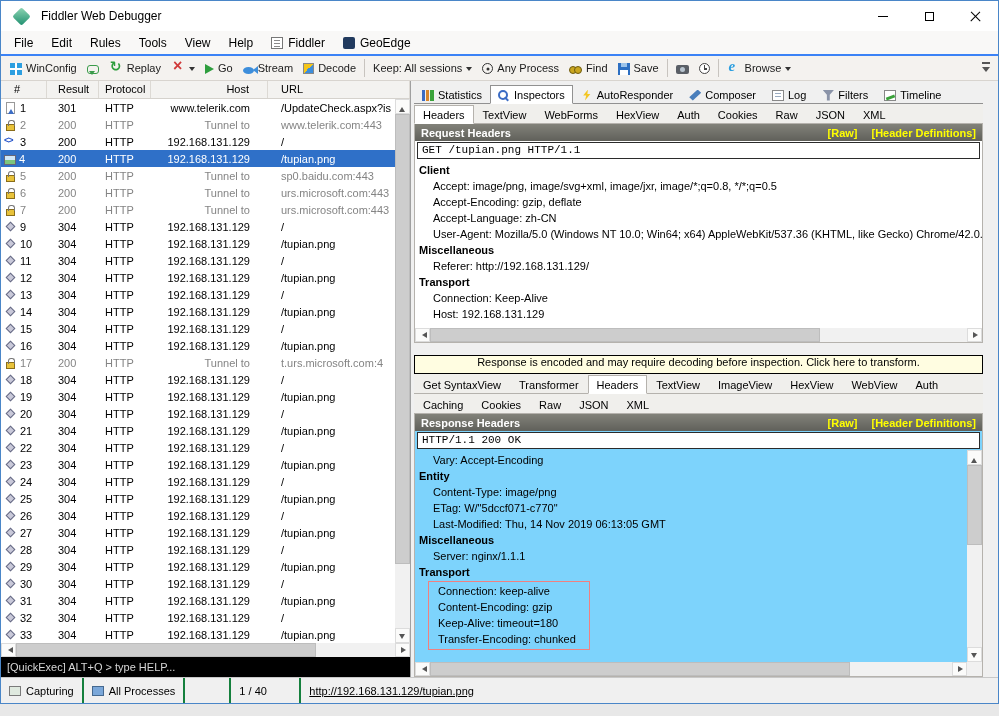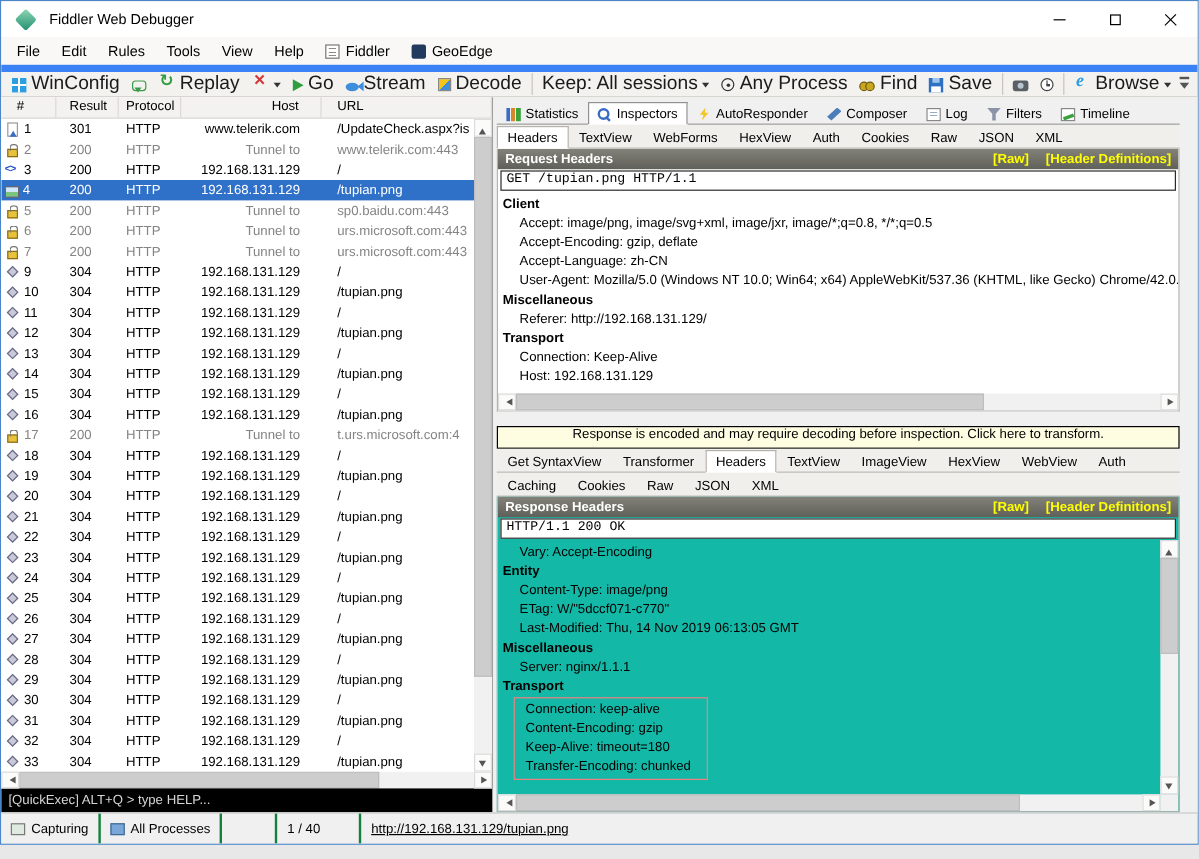--- a/index.html
+++ b/index.html
@@ -27,22 +27,22 @@
   
   .menubar { height:23px; background:#f9f8f7; display:flex; align-items:center; padding-left:4px; flex:none; font-size:12px; }
   .menu-item { padding:0 9px; height:100%; display:flex; align-items:center; gap:5px; }
   .mi { width:12px; height:12px; display:none; position:relative; flex:none; }
   .mi.mi-fiddler { display:inline-block; background:#fff; border:1px solid #777; }
   .mi.mi-fiddler::before { content:""; position:absolute; left:2px; right:2px; top:2px; height:7px;
       background:repeating-linear-gradient(#8a8a8a 0 1px, transparent 1px 3px); }
   .mi.mi-geoedge { display:inline-block; background:#223a5e; border-radius:2px; }
 
   
-  .toolbar { height:27px; background:#f4f2ef; border-top:6px solid #3b82f6; border-bottom:1px solid #d8d4cf;
-             display:flex; align-items:center; padding:0 4px; flex:none; font-size:16px; }
+  .toolbar { height:27px; background:#f4f2ef; border-top:2px solid #3b82f6; border-bottom:1px solid #d8d4cf;
+             display:flex; align-items:center; padding:0 4px; flex:none; font-size:11px; }
   .tb-item { display:flex; align-items:center; gap:4px; padding:2px 5px; color:#1a1a1a; white-space:nowrap; }
   .tb-item.sep { width:1px; height:18px; background:#c8c4bf; padding:0; margin:0 3px; }
   .tb-label:empty { display:none; }
   .tb-dd { display:none; }
   .tb-dd.dd { display:inline-block; width:0; height:0; border:3px solid transparent; border-top:4px solid #333; margin-top:4px; }
   .tb-overflow { margin-left:auto; width:14px; height:16px; position:relative; }
   .tb-overflow::before { content:""; position:absolute; top:2px; left:2px; width:8px; height:1.5px; background:#555; }
   .tb-overflow::after { content:""; position:absolute; top:7px; left:2px; width:0; height:0;
       border:4px solid transparent; border-top:5px solid #555; }
 
@@ -152,21 +152,21 @@
                font-family:"Liberation Mono", monospace; font-size:11px; padding:1px 4px; white-space:nowrap; overflow:hidden; }
   .tree { flex:1; overflow:hidden; padding-top:2px; }
   .tline { height:16px; line-height:16px; white-space:nowrap; overflow:hidden; }
   .tline.group { font-weight:bold; padding-left:4px; }
   .tline.item { padding-left:18px; }
 
   .splitter-h { height:12px; flex:none; background:#f0f0f0; }
   .notice { height:19px; flex:none; background:#fffde1; border:1px solid #000; display:flex;
             align-items:flex-start; justify-content:center; }
 
-  .resp-section { flex:1; min-height:0; display:flex; flex-direction:column; background:#14b8a6;
+  .resp-section { flex:1; min-height:0; display:flex; flex-direction:column; background:#7dd3fc;
                   border:1px solid #b5b2ad; border-top:none; overflow:hidden; }
   .resp-body { flex:1; min-height:0; display:flex; }
   .resp-tree { flex:1; overflow:hidden; padding-top:2px; }
   .resp-vscroll { width:15px; flex:none; background:#f1f1f1; display:flex; flex-direction:column; }
   .resp-hrow { display:flex; flex:none; }
   .resp-hrow .hscroll { flex:1; }
 
   .red-box { margin:1px 0 0 13px; width:162px; border:1px solid #f08080; padding:1px 0 2px; }
   .red-box .tline { padding-left:9px; }
 

